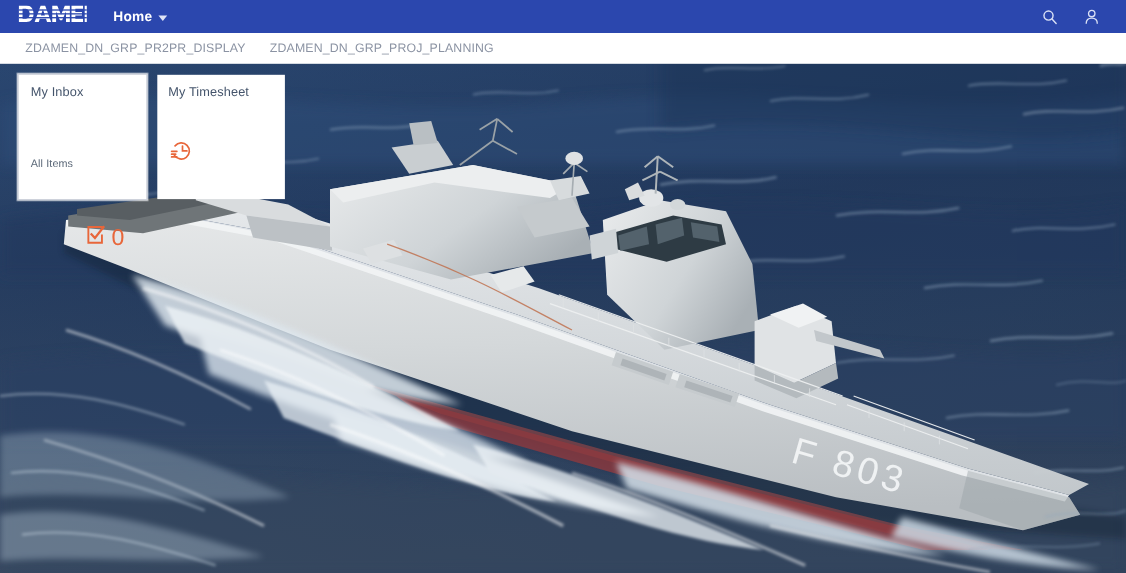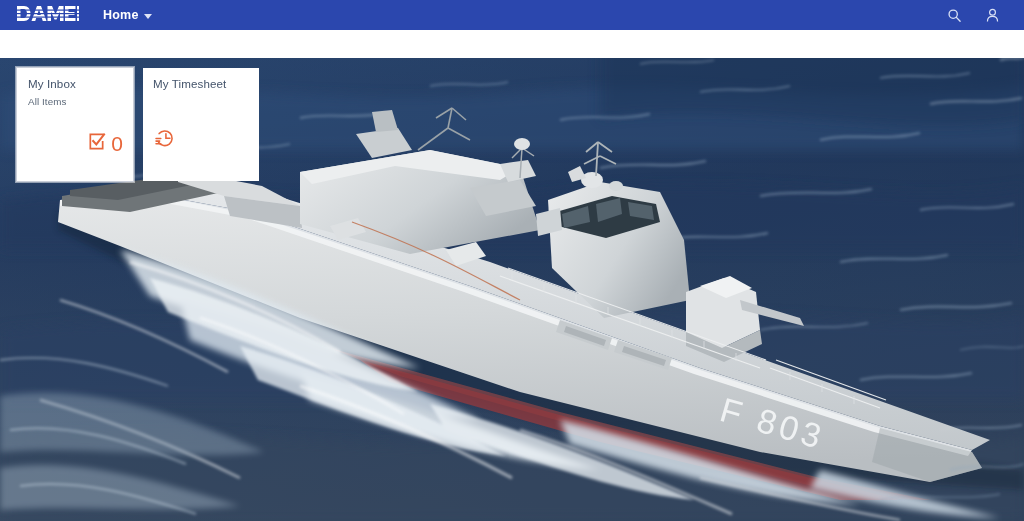--- a/index.html
+++ b/index.html
@@ -118,22 +118,23 @@
     padding: 9px 10px 8px 10px;
     cursor: pointer;
     display: flex;
     flex-direction: column;
   }
   .tile.focused {
     width: 118px; height: 115px;
     border: 1px solid #c9ced8;
     background: #ffffff;
     margin-top: -1px;
-    padding: 9px 4px 8px 11px;
+    padding: 9px 14px 8px 11px;
     box-shadow: 0 0 0 1px rgba(255,255,255,.5);
+    gap: 48px;
   }
   .tile-title {
     font-size: 11.6px;
     color: #44546b;
     line-height: 14px;
     letter-spacing: .1px;
   }
   .tile-sub {
     font-size: 9.8px;
     color: #5b6878;
@@ -436,20 +437,26 @@
       <div class="shell-icon">
         <svg width="15" height="15" viewBox="0 0 16 16" fill="none" stroke="#d9e0f5" stroke-width="1.3">
           <circle cx="8" cy="4.6" r="3.1"></circle>
           <path d="M2.6,14.4 C2.6,10.9 5,9 8,9 C11,9 13.4,10.9 13.4,14.4"></path>
         </svg>
       </div>
     </div>
   </div>
 
   <div id="tabbar">
+    <div class="tab">
+      <span>ZDAMEN_DN_GRP_PR2PR_DISPLAY</span>
+    </div>
+    <div class="tab">
+      <span>ZDAMEN_DN_GRP_PROJ_PLANNING</span>
+    </div>
   </div>
 
   <div id="tiles">
 
     <div class="tile focused">
       <div class="tile-title">My Inbox</div>
       <div class="tile-sub">All Items</div>
       <div class="tile-body right">
         <span class="kpi-icon">
           <svg width="19" height="19" viewBox="0 0 20 20" fill="none" stroke="#e8663a" stroke-width="1.8" stroke-linecap="square">

